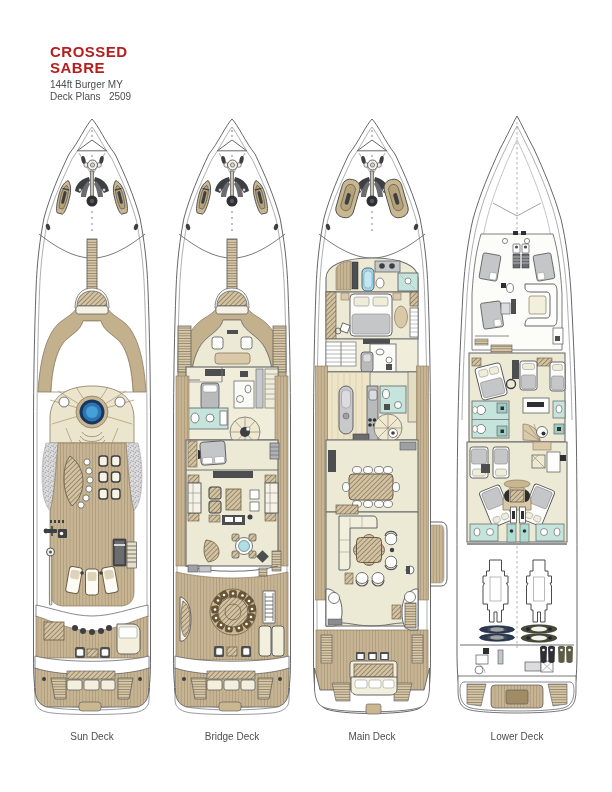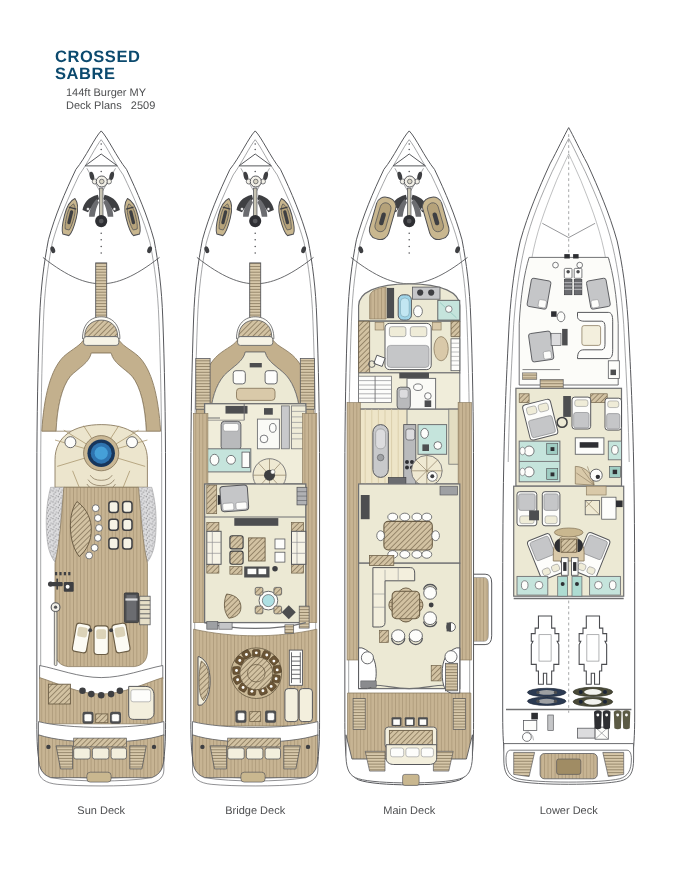--- a/index.html
+++ b/index.html
@@ -1,18 +1,18 @@
 <!DOCTYPE html>
 <html><head>
 <meta charset="utf-8">
 <style>
 html,body{margin:0;padding:0;background:#ffffff;width:612px;height:792px;overflow:hidden;}
 body{font-family:"Liberation Sans",sans-serif;}
-.ttl{position:absolute;left:50px;top:44px;color:#0c4a6e;font-weight:bold;font-size:15px;line-height:15.5px;letter-spacing:0.5px;}
-.sub{position:absolute;left:60px;top:79px;color:#4d4e50;font-size:10px;line-height:11.5px;}
+.ttl{position:absolute;left:50px;top:44px;color:#b91c1c;font-weight:bold;font-size:15px;line-height:15.5px;letter-spacing:0.5px;}
+.sub{position:absolute;left:50px;top:79px;color:#4d4e50;font-size:10px;line-height:11.5px;}
 svg{position:absolute;left:0;top:0;}
 </style>
 </head>
 <body>
 <div class="ttl">CROSSED<br>SABRE</div>
 <div class="sub">144ft Burger MY<br>Deck Plans&nbsp;&nbsp;&nbsp;2509</div>
 <svg width="612" height="792" viewBox="0 0 612 792">
 <defs>
 <pattern id="plank" width="3.2" height="8" patternUnits="userSpaceOnUse">
   <rect width="3.2" height="8" fill="#c7b493"></rect>

